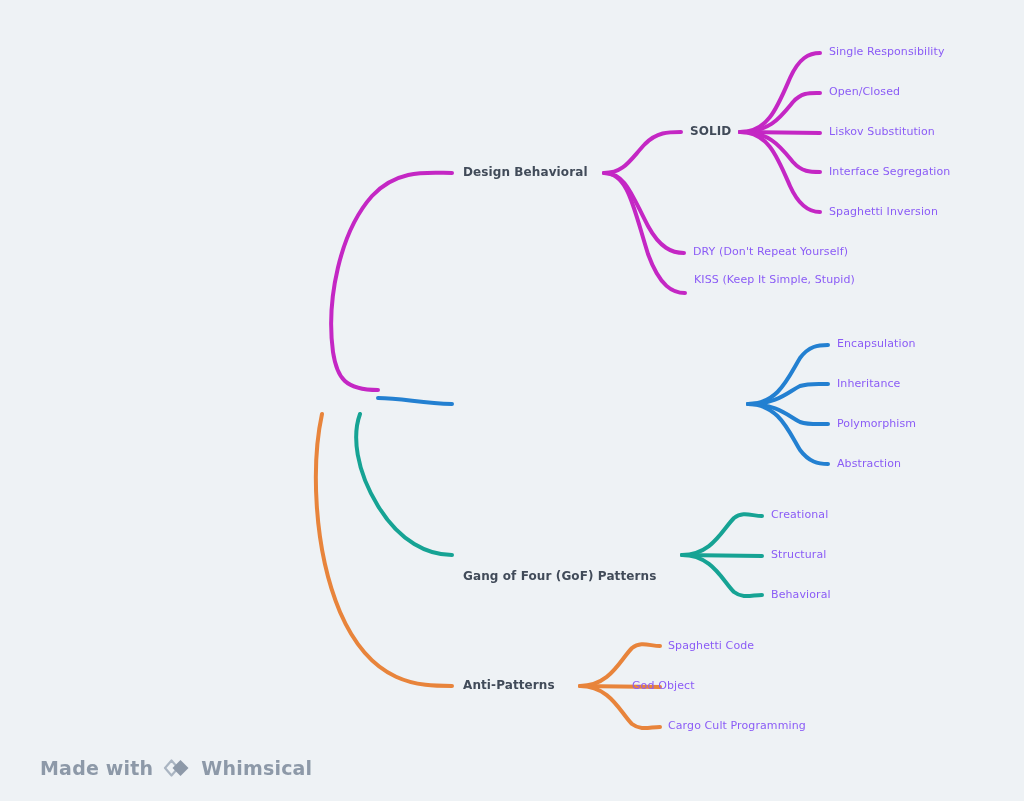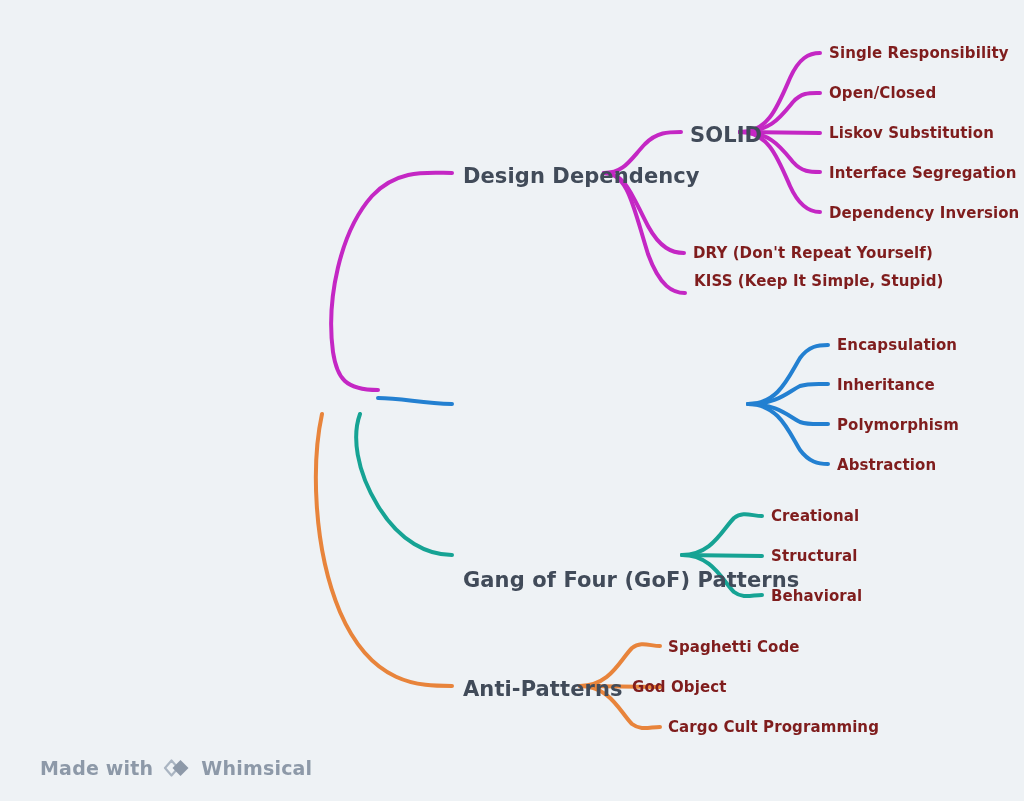--- a/index.html
+++ b/index.html
@@ -30,28 +30,28 @@
   .node-label {
     position: absolute;
     color: #4b5563;
     font-size: 15px;
     font-weight: 500;
     white-space: nowrap;
     line-height: 1;
     letter-spacing: 0.1px;
   }
   .node-label.branch {
-    font-size: 21px;
+    font-size: 12px;
     font-weight: 600;
     color: #414b59;
   }
   .node-label.leaf {
-    font-size: 15px;
-    font-weight: 700;
-    color: #7f1d1d;
+    font-size: 11px;
+    font-weight: 400;
+    color: #8b5cf6;
   }
   .root-node {
     position: absolute;
     left: 40px;
     top: 366px;
     width: 338px;
     height: 47px;
     background: #ffffff;
     border-radius: 7px;
     box-shadow: 0 1px 3px rgba(40,50,70,0.13), 0 4px 12px rgba(40,50,70,0.07);
@@ -119,41 +119,41 @@
 
     <path d="M322 414 C 312 460, 312 545, 340 612 C 372 686, 420 686, 452 686" fill="none" stroke="#e8843b" stroke-width="4" stroke-linecap="round"></path>
 
     <path d="M580 686 C 610 686, 620 660, 632 648 C 641 641, 650 646, 660 646" fill="none" stroke="#e8843b" stroke-width="4" stroke-linecap="round"></path>
     <path d="M580 686 L 660 687" fill="none" stroke="#e8843b" stroke-width="4" stroke-linecap="round"></path>
     <path d="M580 686 C 610 686, 620 712, 632 724 C 641 731, 650 727, 660 727" fill="none" stroke="#e8843b" stroke-width="4" stroke-linecap="round"></path>
   </svg>
 
 
   <div class="node-label branch" style="left:463px; top:166px;">
-    <span>Design Dependency</span>
+    <span>Design Behavioral</span>
   </div>
 
   <div class="node-label branch" style="left:690px; top:125px;">
     <span>SOLID</span>
   </div>
 
   <div class="node-label leaf" style="left:829px; top:46px;">
     <span>Single Responsibility</span>
   </div>
   <div class="node-label leaf" style="left:829px; top:86px;">
     <span>Open/Closed</span>
   </div>
   <div class="node-label leaf" style="left:829px; top:126px;">
     <span>Liskov Substitution</span>
   </div>
   <div class="node-label leaf" style="left:829px; top:166px;">
     <span>Interface Segregation</span>
   </div>
   <div class="node-label leaf" style="left:829px; top:206px;">
-    <span>Dependency Inversion</span>
+    <span>Spaghetti Inversion</span>
   </div>
 
   <div class="node-label leaf" style="left:693px; top:246px;">
     <span>DRY (Don't Repeat Yourself)</span>
   </div>
   <div class="node-label leaf" style="left:694px; top:274px;">
     <span>KISS (Keep It Simple, Stupid)</span>
   </div>
 
 

